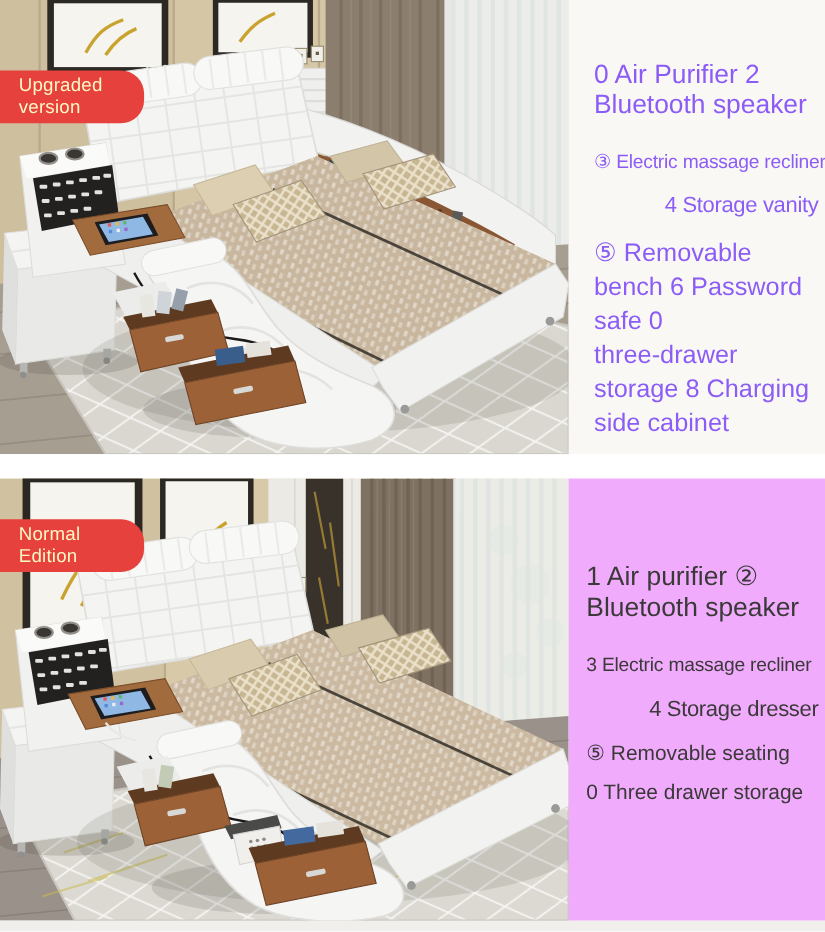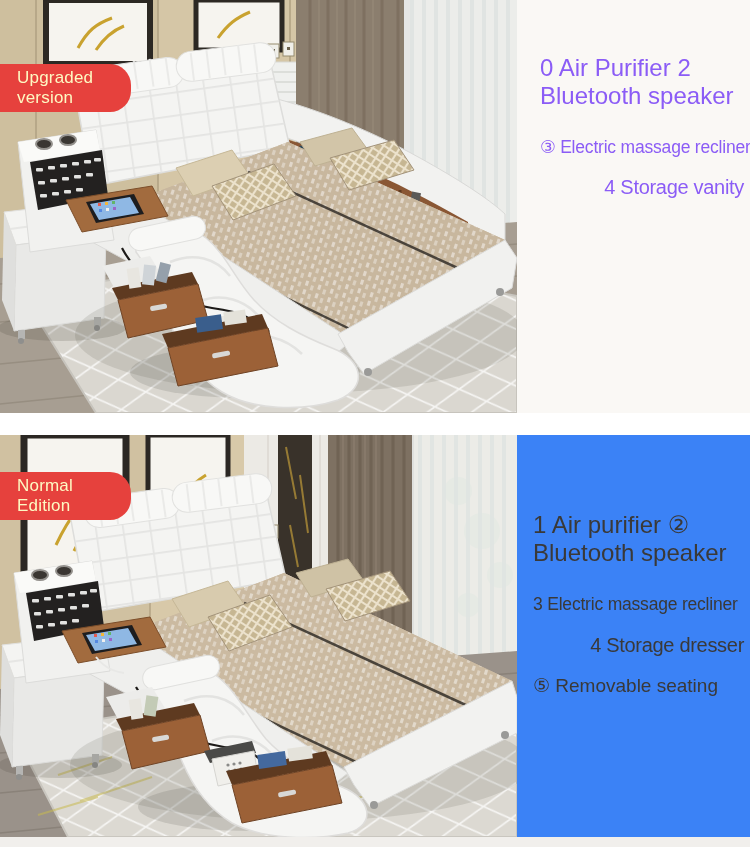--- a/index.html
+++ b/index.html
@@ -229,20 +229,26 @@
       <div class="badge" style="background: rgb(230, 65, 61);">
         <div>Upgraded</div>
         <div>version</div>
       </div>
     </div>
     <aside class="features" style="color: #8b5cf6; background: rgb(250, 248, 245);">
       <p class="f lg">0 Air Purifier 2
 Bluetooth speaker</p>
       <p class="f sm mt26">③ Electric massage recliner</p>
       <p class="f xl mt12">4 Storage vanity</p>
+      <p class="f wr mt10">⑤ Removable
+bench 6 Password
+safe 0
+three-drawer
+storage 8 Charging
+side cabinet</p>
     </aside>
   </section>
 
   <div class="gap-strip"></div>
 
   <section class="variant bottom">
     <div class="photo">
       <svg viewBox="0 0 517 402" width="517" height="402" preserveAspectRatio="none">
         <defs>
           <pattern id="s2check" width="15" height="15" patternUnits="userSpaceOnUse" patternTransform="rotate(33)">
@@ -430,23 +436,24 @@
           <rect x="288" y="312" width="24" height="13" fill="#e4e2da" transform="rotate(-8 300 318)"></rect>
           <polygon points="232,350 332,330 342,368 242,388" fill="#9c6137" stroke="#6f4426"></polygon>
           <rect x="278" y="356" width="18" height="5" rx="2" fill="#d8d8d6" transform="rotate(-11 287 358)"></rect>
         </g>
       </svg>
       <div class="badge" style="background: rgb(230, 65, 61);">
         <div>Normal</div>
         <div>Edition</div>
       </div>
     </div>
-    <aside class="features" style="color: rgb(58, 57, 56); background: #3b82f6; padding-left: 16px;">
+    <aside class="features" style="color: rgb(58, 57, 56); background: #f0abfc; padding-left: 16px;">
       <p class="f lg">1 Air purifier ②
 Bluetooth speaker</p>
       <p class="f sm mt26">3 Electric massage recliner</p>
       <p class="f xl mt13">4 Storage dresser</p>
       <p class="f md mt12">⑤ Removable seating</p>
+      <p class="f md mt11">0 Three drawer storage</p>
     </aside>
   </section>
 
   <div class="footer-strip"></div>
 </div>
 
 </body></html>

